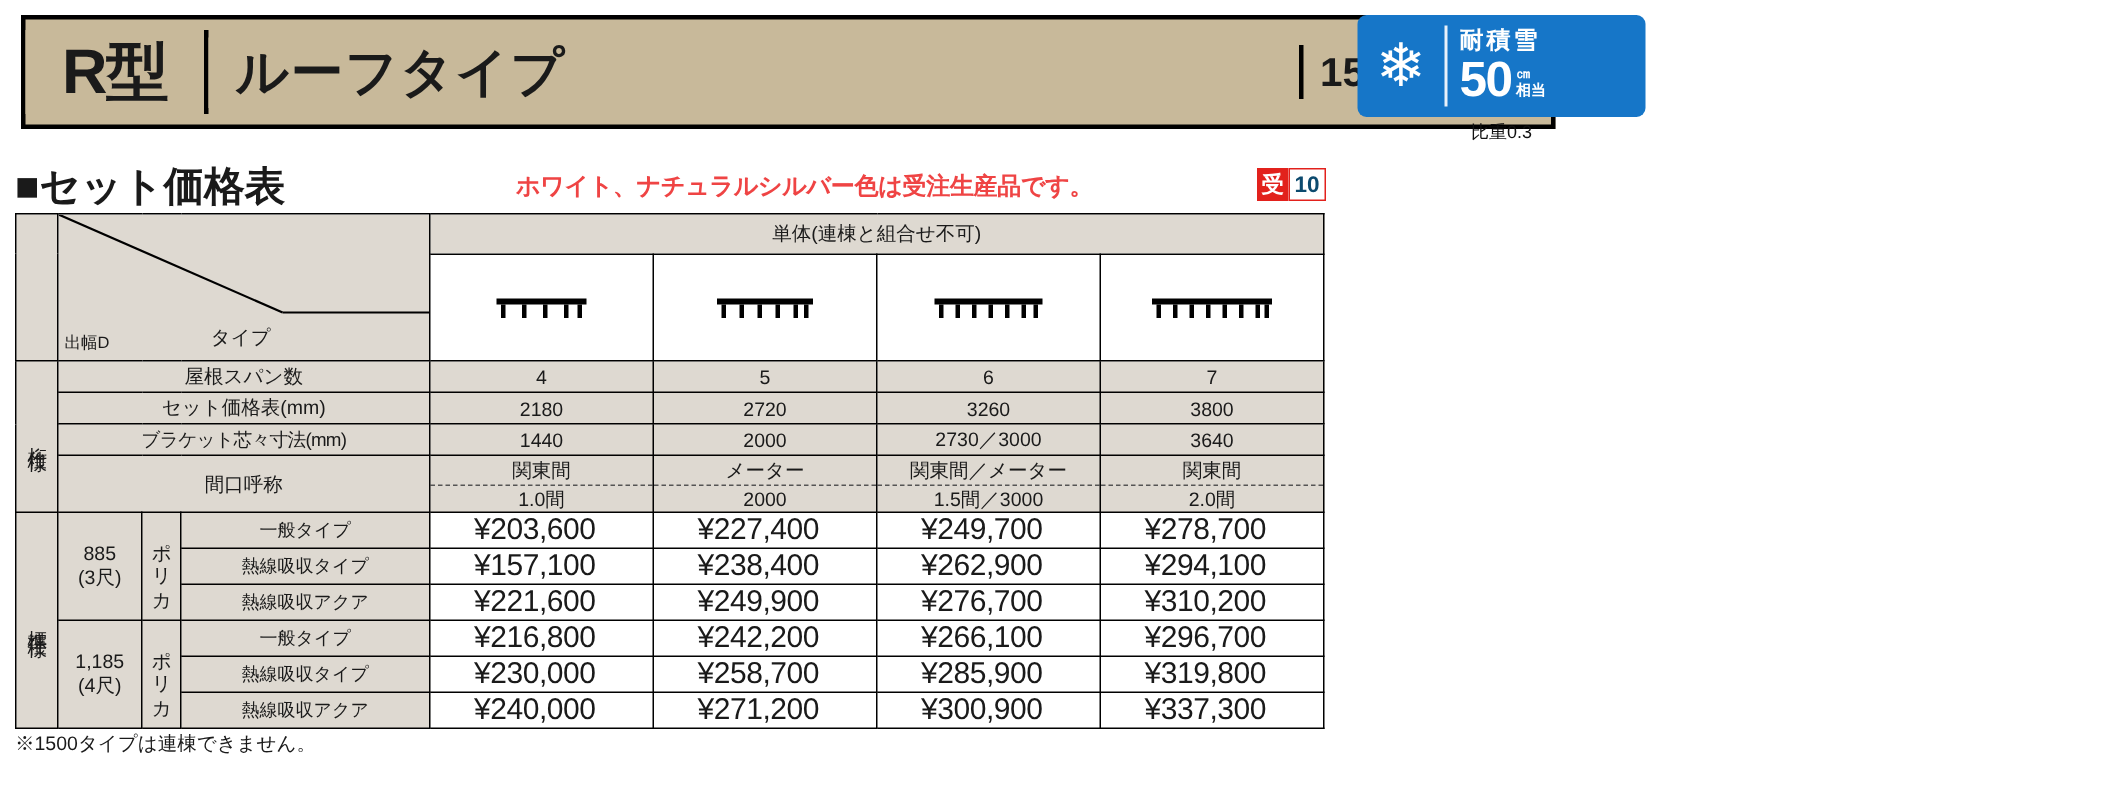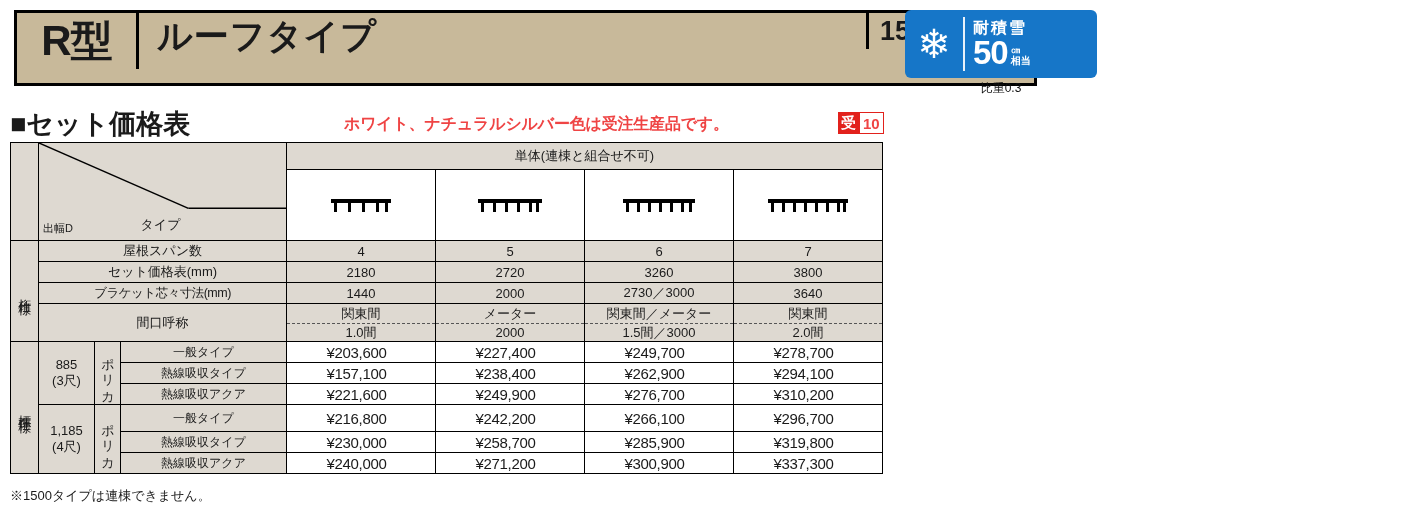--- a/index.html
+++ b/index.html
@@ -17,21 +17,21 @@
   
   .header {
     position: absolute;
     left: 14px;
     top: 10px;
     width: 1023px;
     height: 76px;
     border: 3px solid #000;
     background: #c8b99a;
     display: flex;
-    align-items: flex-start;
+    align-items: center;
   }
   .hdr-type {
     width: 122px;
     display: flex;
     align-items: center;
     justify-content: center;
     border-right: 3px solid #000;
     background: #c8b99a;
   }
   .hdr-type span {
@@ -158,21 +158,21 @@
   }
   .badge-uke .red {
     background: #e2211c;
     color: #fff;
     padding: 0 3px;
     display: flex;
     align-items: center;
   }
   .badge-uke .wht {
     background: #fff;
-    color: #ef4444;
+    color: #0c4a6e;
     border: 1px solid #e2211c;
     padding: 0 3px;
     display: flex;
     align-items: center;
   }
 
   
   table.price {
     position: absolute;
     left: 10px;
@@ -228,21 +228,21 @@
     left: 4px;
     bottom: 4px;
     font-size: 11px;
   }
 
   .icon-cell { height: 56px; }
   .roof-icon { display: block; margin: 0 auto; }
 
   .price-val {
     font-weight: bold;
-    font-size: 15px;
+    font-size: 20px;
     text-align: right;
     padding-right: 9px !important;
     letter-spacing: -0.3px;
   }
   .rowh { height: 21px; }
   .small { font-size: 12px; }
   .sub-lbl { font-size: 12.5px; letter-spacing: -0.5px; }
 
   
   .footnotes {

